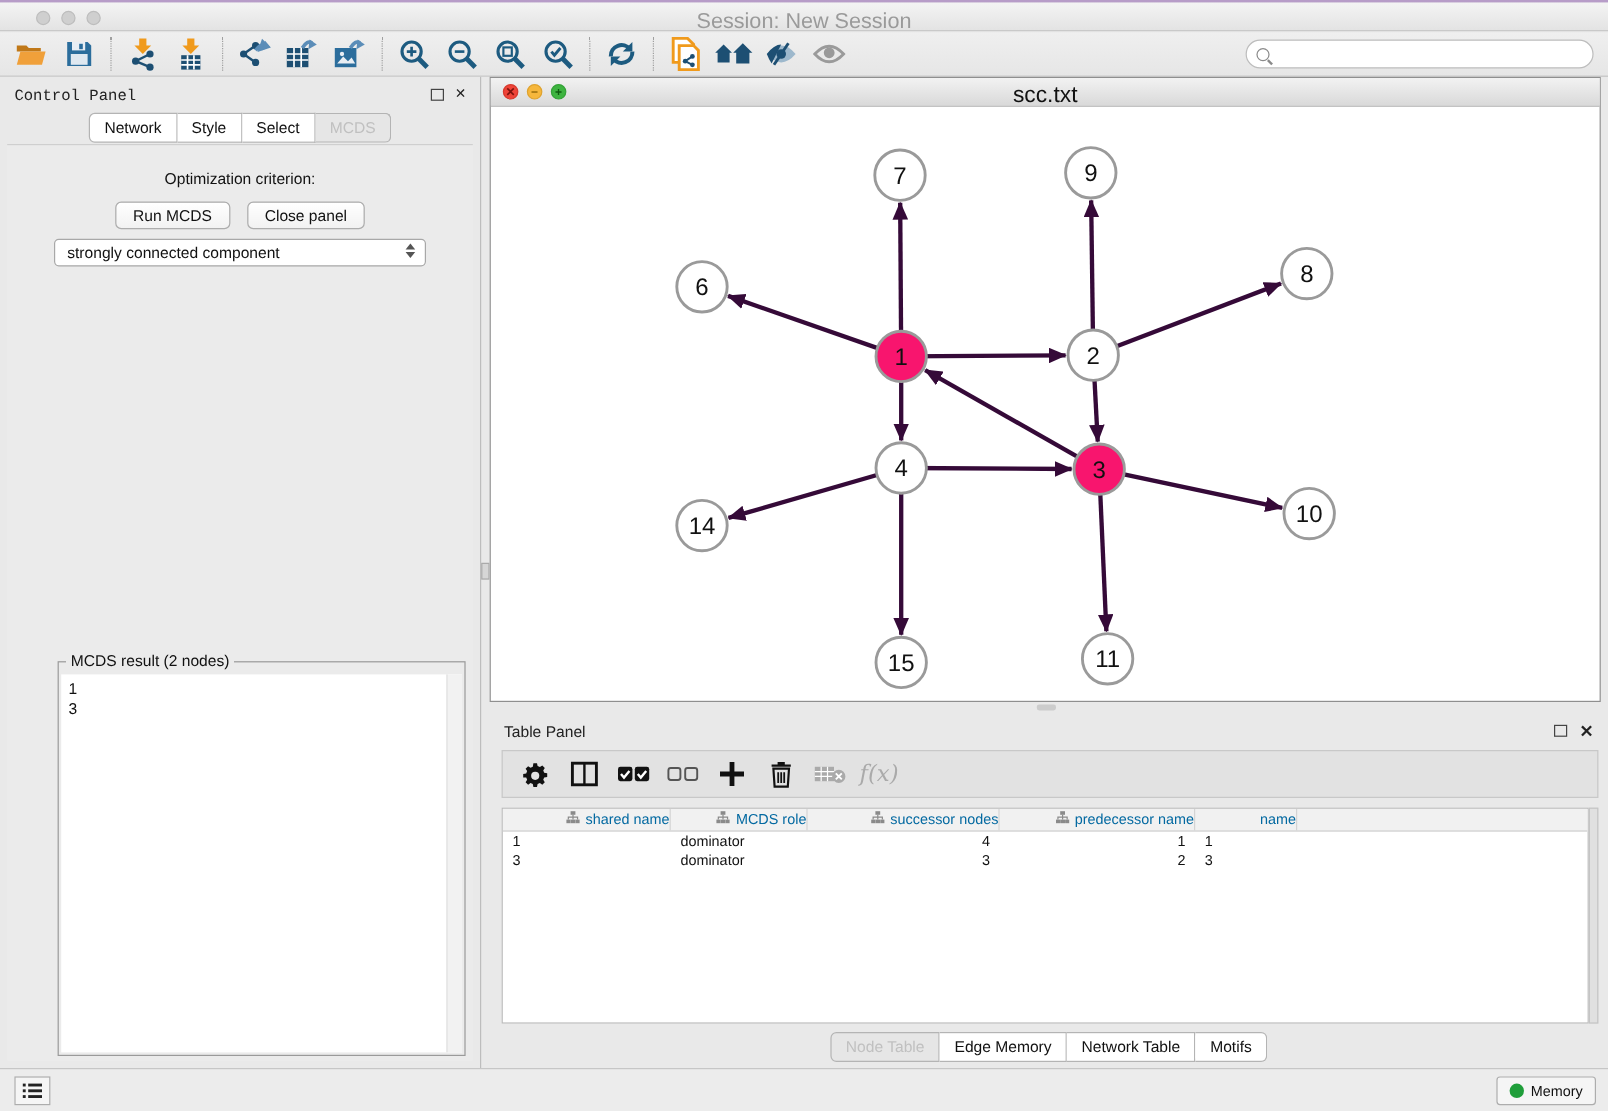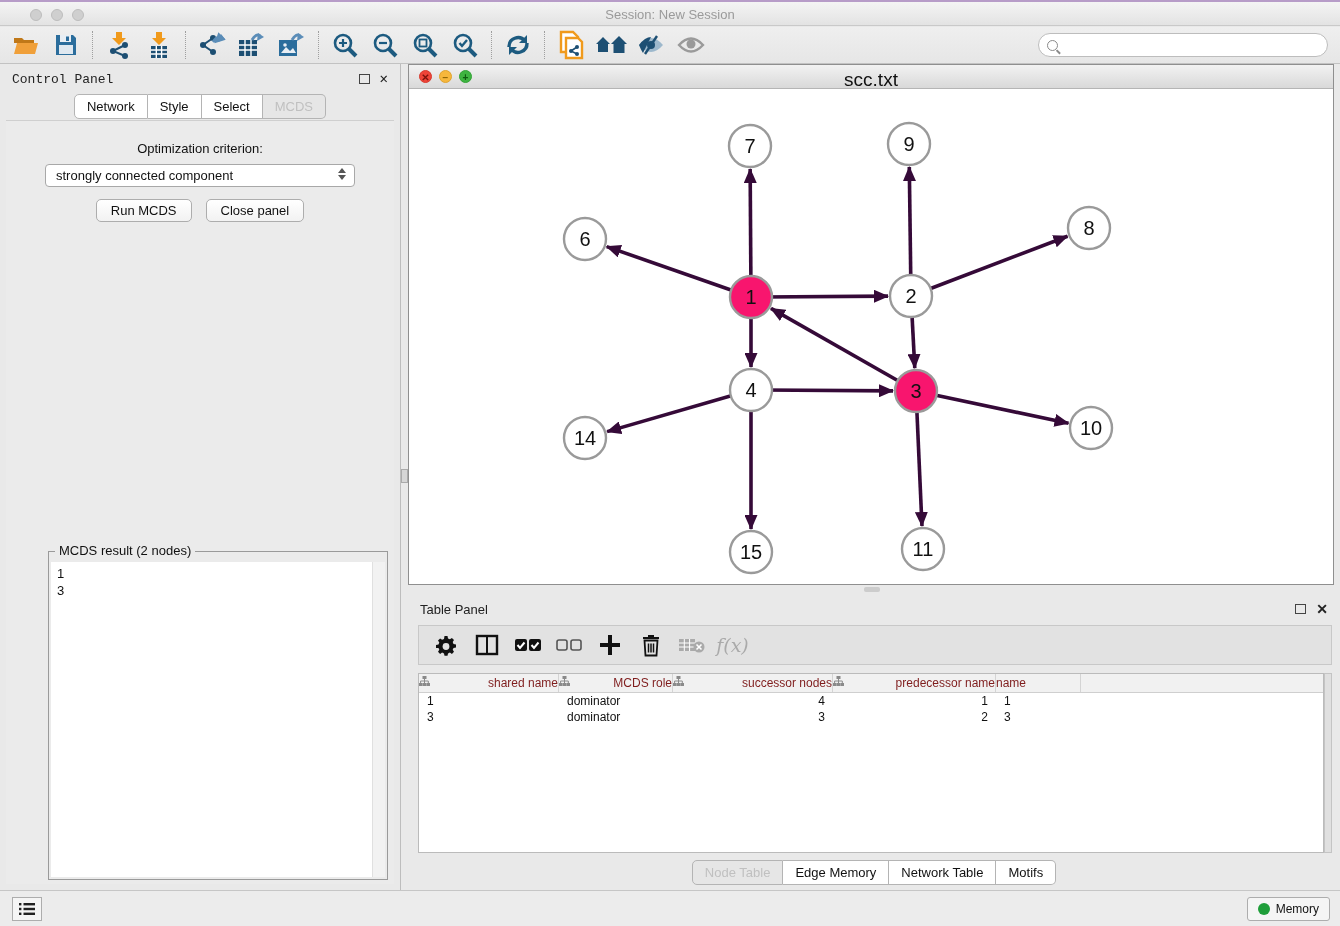--- a/index.html
+++ b/index.html
@@ -7,21 +7,21 @@
   body { font-family:"Liberation Sans", sans-serif; background:#e9e9e9; position:relative; }
 
   
   #titlebar { position:absolute; top:0; left:0; width:1340px; height:26px;
     background:linear-gradient(#f4f4f4,#e3e3e3); border-top:2px solid #b79cc8;
     border-bottom:1px solid #c9c9c9; }
   .traffic { position:absolute; top:7px; width:12px; height:12px; border-radius:50%;
     background:#cfcfcf; border:1px solid #bdbdbd; }
   #titlebar .t1{left:30px} #titlebar .t2{left:51px} #titlebar .t3{left:72px}
   #main-title { position:absolute; top:5px; width:100%; text-align:center;
-    font-size:13px; color:#9a9a9a; }
+    font-size:18px; color:#9a9a9a; }
 
   
   #toolbar { position:absolute; top:27px; left:0; width:1340px; height:37px;
     background:linear-gradient(#efefef,#e6e6e6); border-bottom:1px solid #c2c2c2;
     display:flex; align-items:center; padding-left:6px; }
   .tbtn { width:40px; height:32px; display:flex; align-items:center; justify-content:center; }
   .tsep { width:1px; height:28px; border-left:1px dotted #9f9f9f; margin:0 6px; }
   #search-wrap { position:absolute; right:12px; top:6px; width:290px; height:24px;
     background:#fff; border:1px solid #bdbdbd; border-radius:12px;
     display:flex; align-items:center; padding-left:8px; }
@@ -93,21 +93,21 @@
   #tp-head { height:28px; display:flex; align-items:center; padding:0 12px; }
   #tp-toolbar { position:absolute; left:10px; right:8px; top:30px; height:40px;
     background:#e2e2e2; border:1px solid #c8c8c8; display:flex; align-items:center; padding-left:8px; gap:4px;}
   .tp-ico { width:37px; height:32px; display:flex; align-items:center; justify-content:center; }
   #fx-label { font-family:"DejaVu Serif", serif; font-style:italic; font-size:19px; color:#aaa; }
   #tp-table { position:absolute; left:10px; right:16px; top:78px; bottom:37px; background:#fff;
     border:1px solid #bbb; overflow:hidden; }
   #tp-scroll { position:absolute; right:8px; top:78px; bottom:37px; width:8px; background:#e0e0e0;
     border:1px solid #c4c4c4; }
   .thead { display:flex; background:#f1f1f1; border-bottom:1px solid #cfcfcf; height:19px; }
-  .th { font-size:12px; color:#7f1d1d; display:flex; align-items:center; justify-content:space-between;
+  .th { font-size:12px; color:#0369a1; display:flex; align-items:center; justify-content:flex-end;
     border-right:1px solid #d4d4d4; position:relative; gap:5px; }
   .trow { display:flex; height:16px; }
   .td { font-size:12px; color:#111; display:flex; align-items:center; padding:0 8px; }
   .td.num { justify-content:flex-end; }
   #tp-tabs { position:absolute; bottom:5px; width:100%; display:flex; justify-content:center; }
 
   
   #statusbar { position:absolute; left:0; top:890px; width:1340px; height:36px;
     background:#ececec; border-top:1px solid #c6c6c6; }
   #list-btn { position:absolute; left:12px; top:6px; width:30px; height:24px;
@@ -277,30 +277,30 @@
     <span class="close-ico">✕</span>
   </div>
   <div class="tabbar">
     <div class="tab">Network</div>
     <div class="tab">Style</div>
     <div class="tab">Select</div>
     <div class="tab active">MCDS</div>
   </div>
   <div id="cp-content">
     <div id="opt-label">Optimization criterion:</div>
+    <div id="cp-buttons">
+      <button class="mac-btn">Run MCDS</button>
+      <button class="mac-btn">Close panel</button>
+    </div>
     <div id="opt-select">
       <span>strongly connected component</span>
       <span class="stepper">
           <i class="up"></i>
           <i class="dn"></i>
         </span>
-    </div>
-    <div id="cp-buttons">
-      <button class="mac-btn">Run MCDS</button>
-      <button class="mac-btn">Close panel</button>
     </div>
     <div id="result-box">
       <div id="result-legend">MCDS result (2 nodes)</div>
       <div id="result-area">1
 3</div>
       <div id="result-scroll"></div>
     </div>
   </div>
 </div>
 

